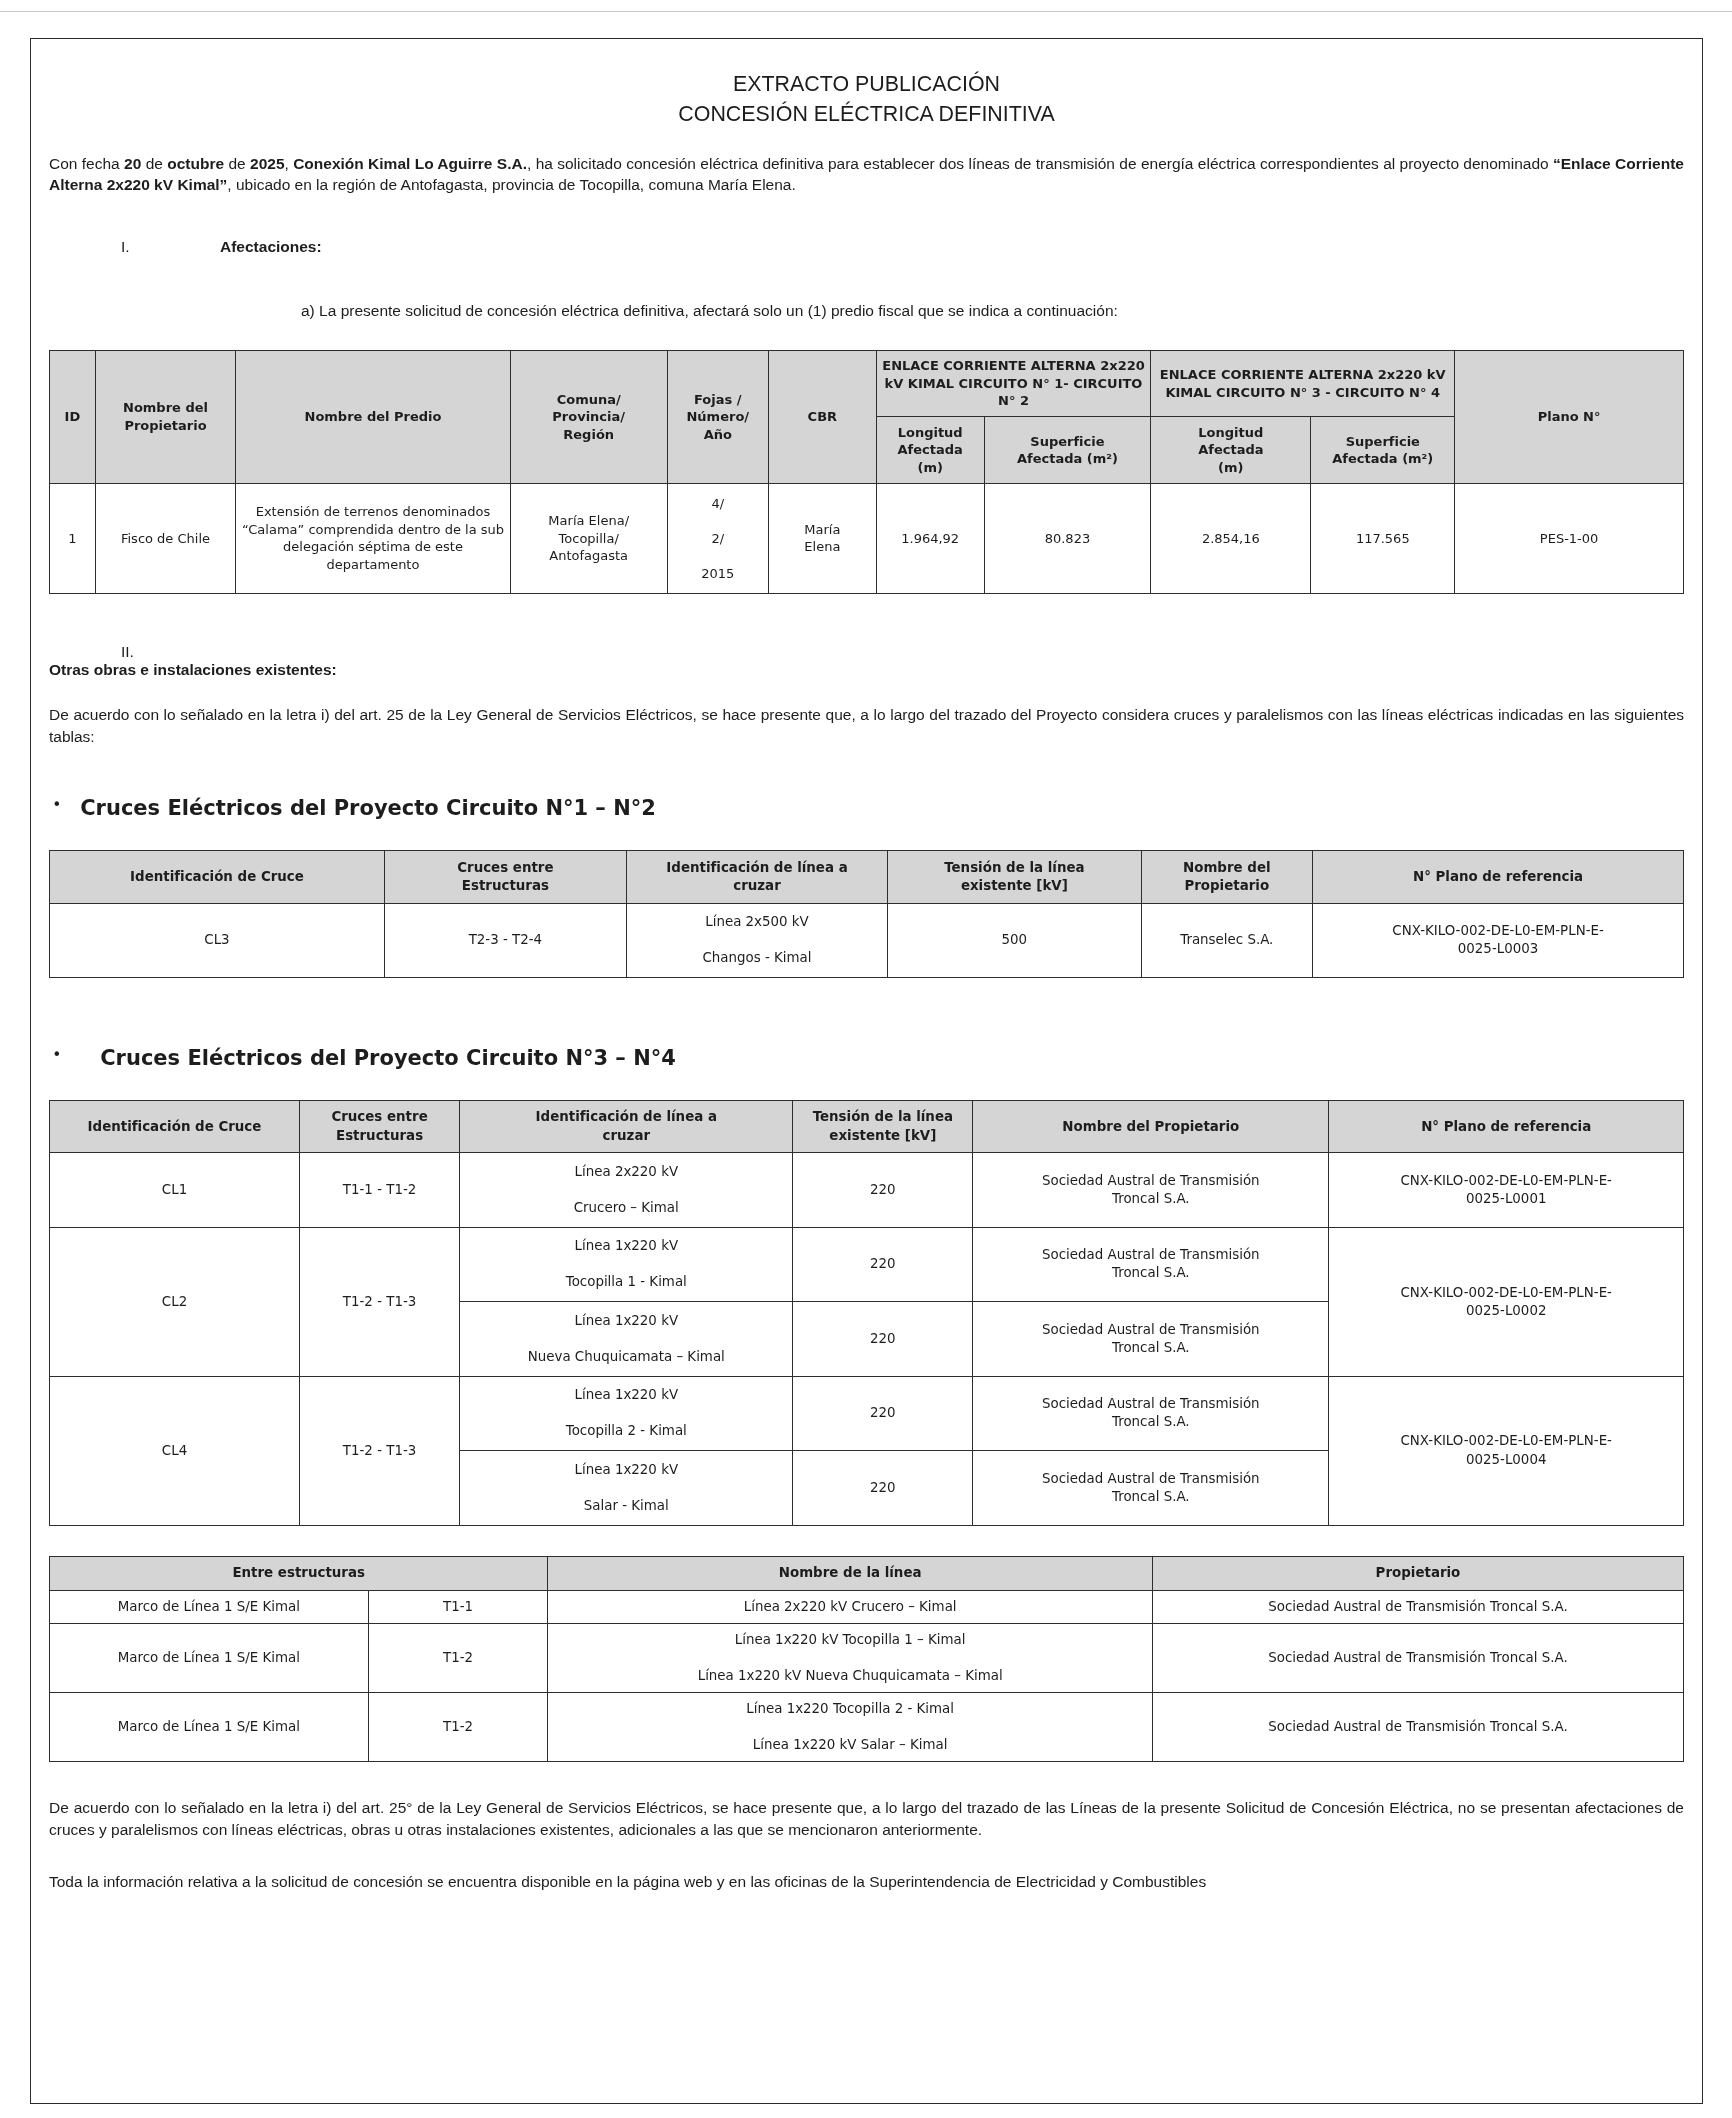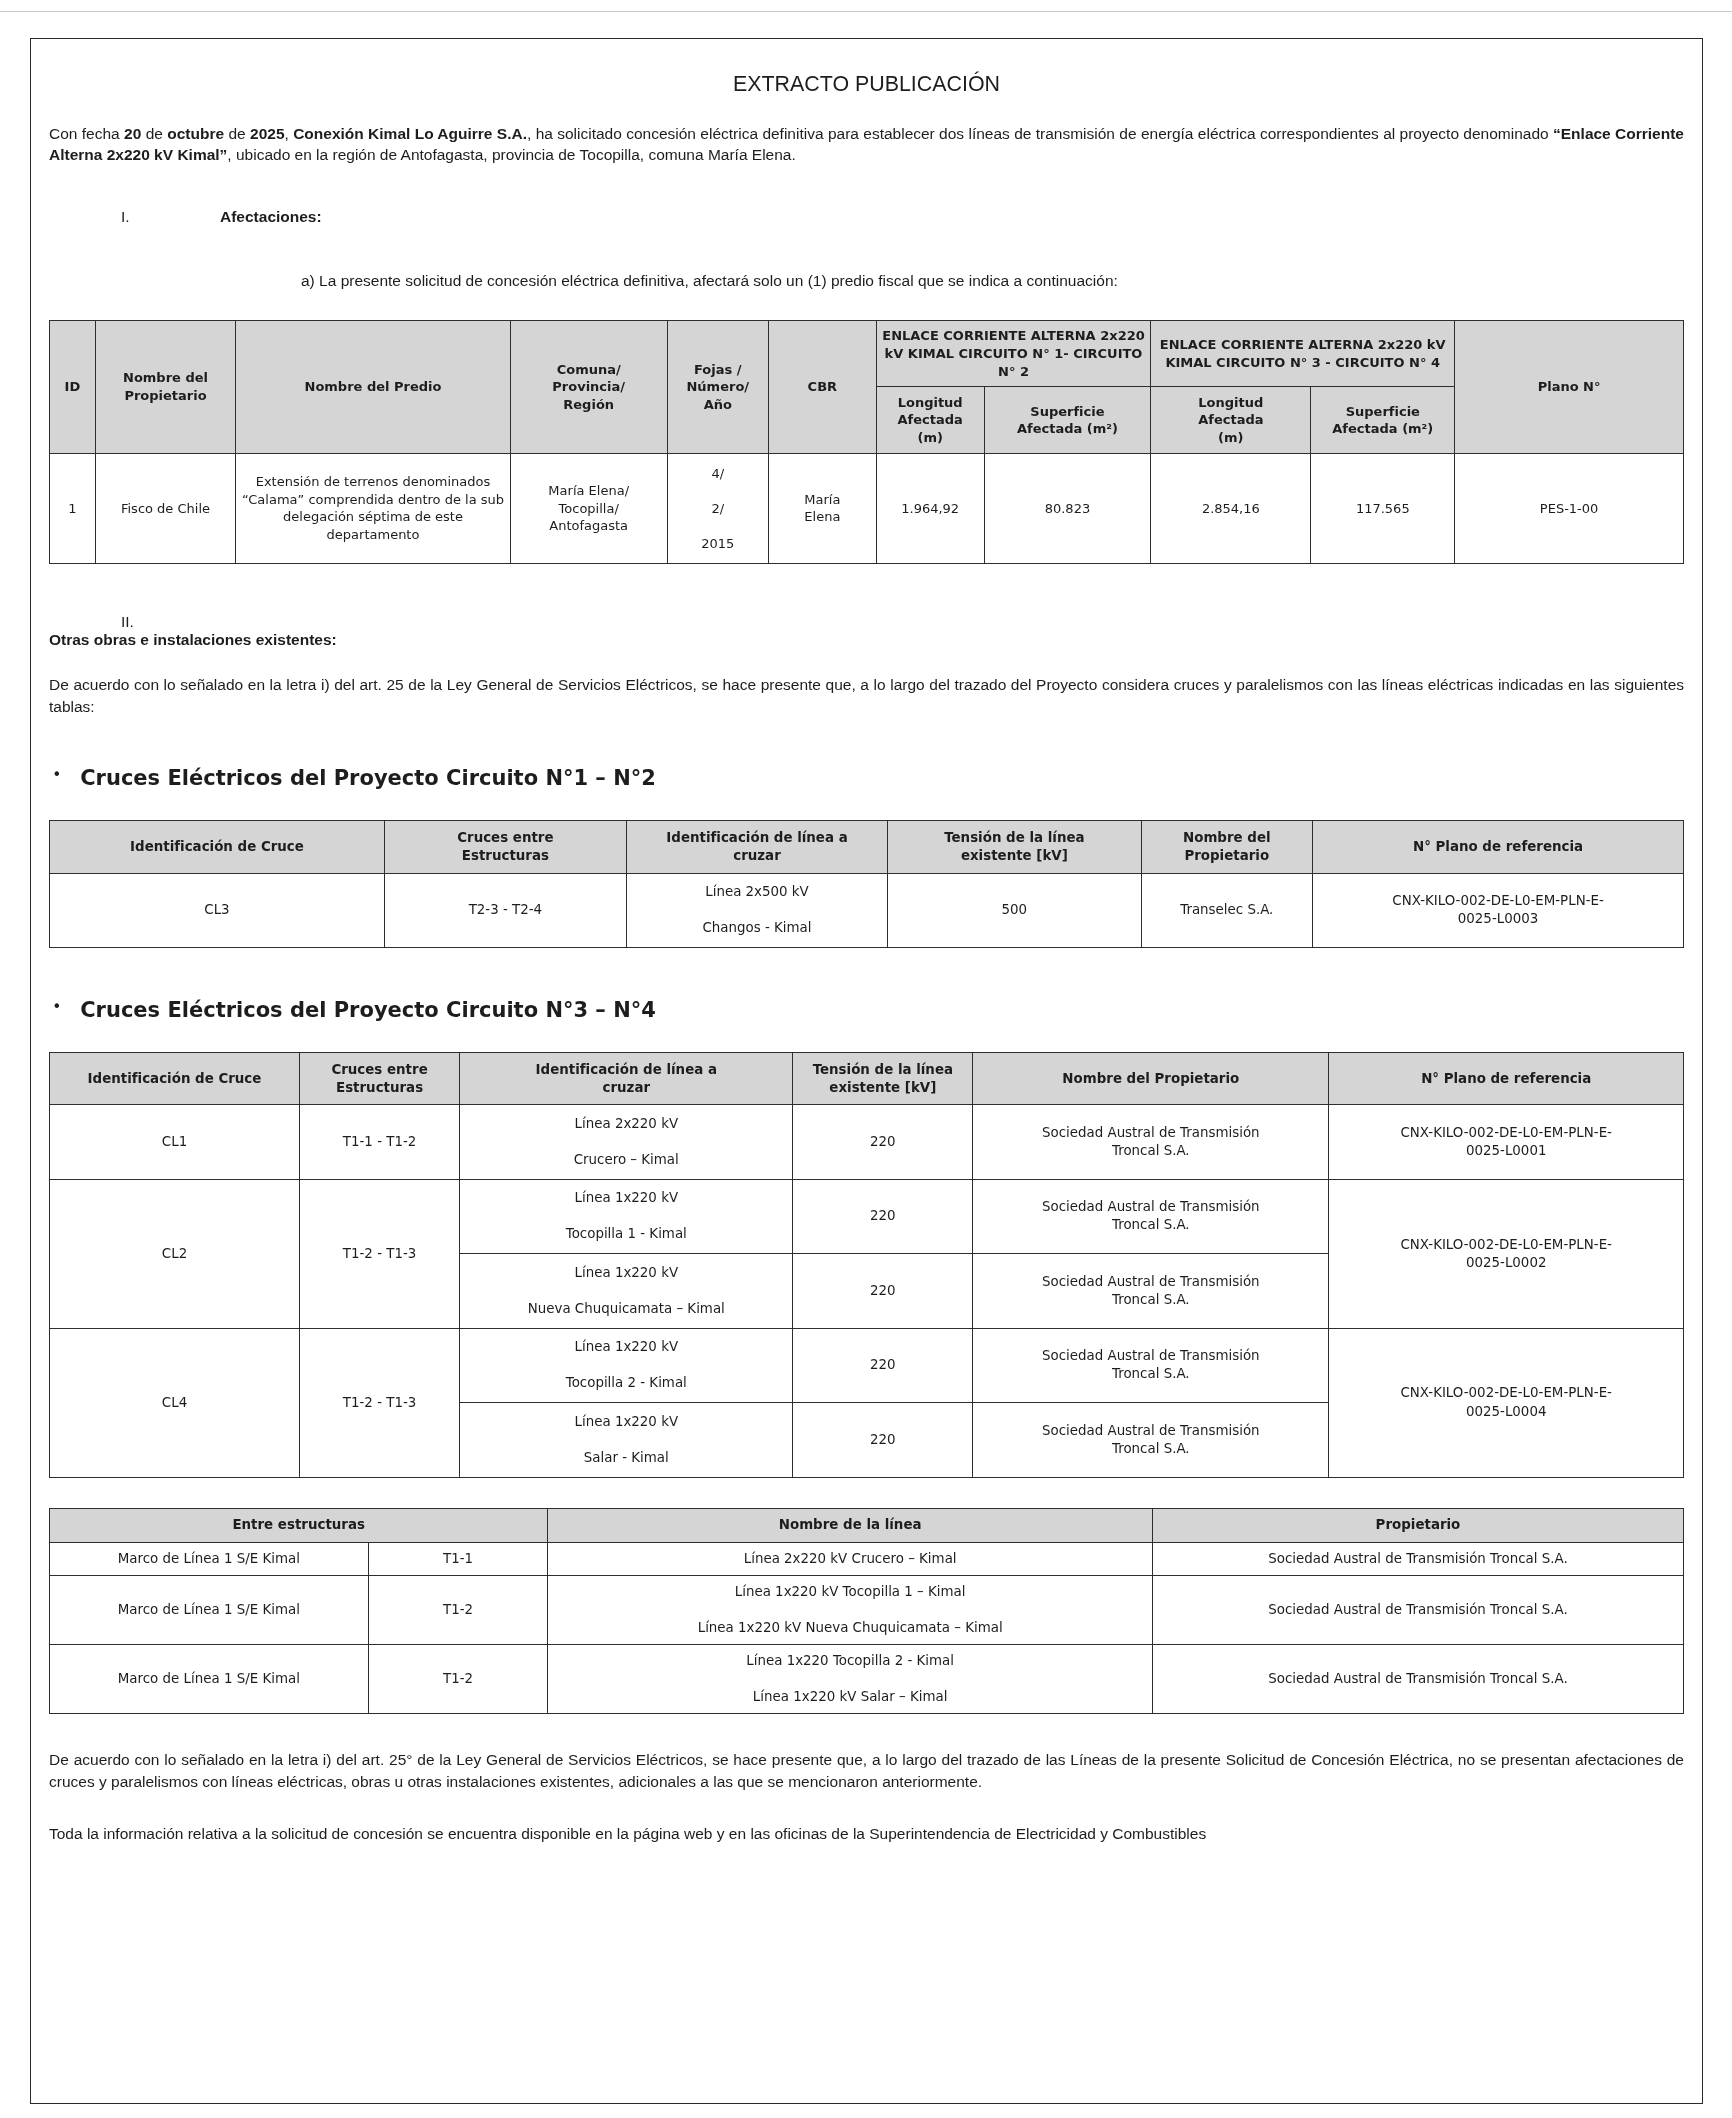--- a/index.html
+++ b/index.html
@@ -44,20 +44,21 @@
 </style>
 </head>
 <body>
 
 <div class="top-rule"></div>
 
 <div class="frame">
 
   <h1 class="title">
     <span>EXTRACTO PUBLICACIÓN</span>
+    <span>CONCESIÓN ELÉCTRICA DEFINITIVA</span>
   </h1>
 
   <p class="para intro"><span>Con fecha </span><b>20</b><span> de </span><b>octubre</b><span> de </span><b>2025</b><span>, </span><b>Conexión Kimal Lo Aguirre S.A.</b><span>, ha solicitado concesión eléctrica definitiva para establecer dos líneas de transmisión de energía eléctrica correspondientes al proyecto denominado </span><b>“Enlace Corriente Alterna 2x220 kV Kimal”</b><span>, ubicado en la región de Antofagasta, provincia de Tocopilla, comuna María Elena.</span></p>
 
   <div class="sec">
     <span class="num">I.</span>
     <span class="head">Afectaciones:</span>
   </div>
 
   <p class="item-a">a) La presente solicitud de concesión eléctrica definitiva, afectará solo un (1) predio fiscal que se indica a continuación:</p>
@@ -173,21 +174,21 @@
 
 Changos - Kimal</td>
         <td>500</td>
         <td>Transelec S.A.</td>
         <td>CNX-KILO-002-DE-L0-EM-PLN-E-
 0025-L0003</td>
       </tr>
     </tbody>
   </table>
 
-  <div class="bullet-row" style="margin-top:50px;">
+  <div class="bullet-row" style="margin-top:68px;gap:20px;">
     <span class="dot"></span>
     <span class="blabel">Cruces Eléctricos del Proyecto Circuito N°3 – N°4</span>
   </div>
 
   <table class="t t3">
     <colgroup>
       <col style="width:15.3%">
         <col style="width:9.8%">
         <col style="width:20.4%">
       <col style="width:11.0%">

